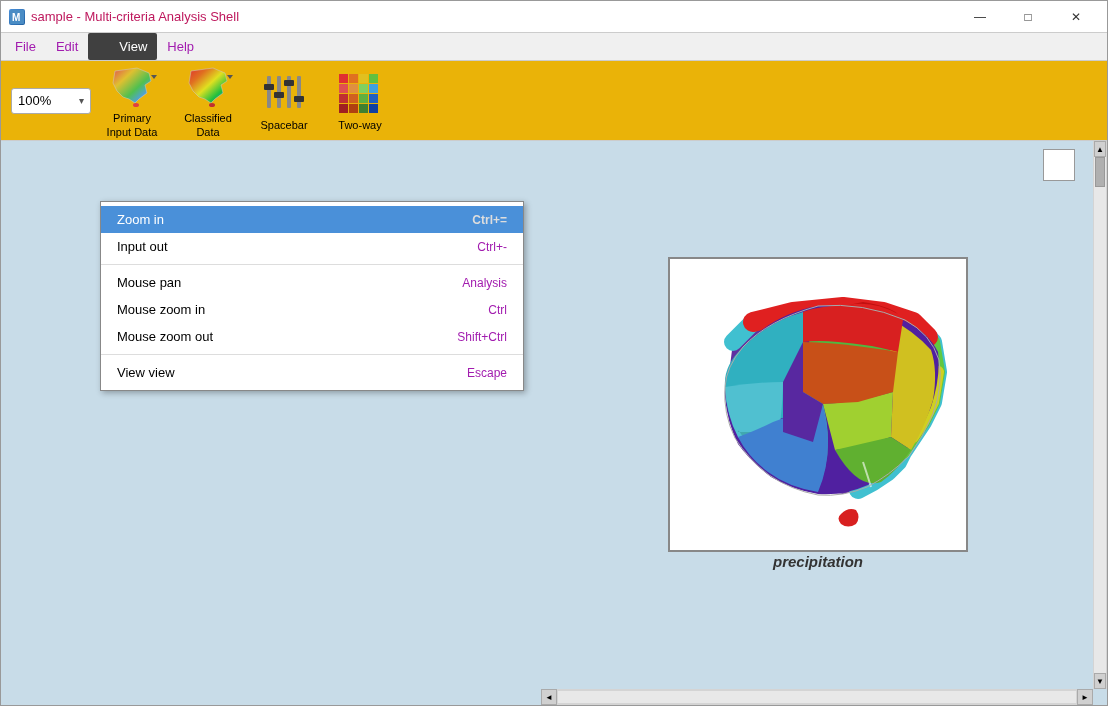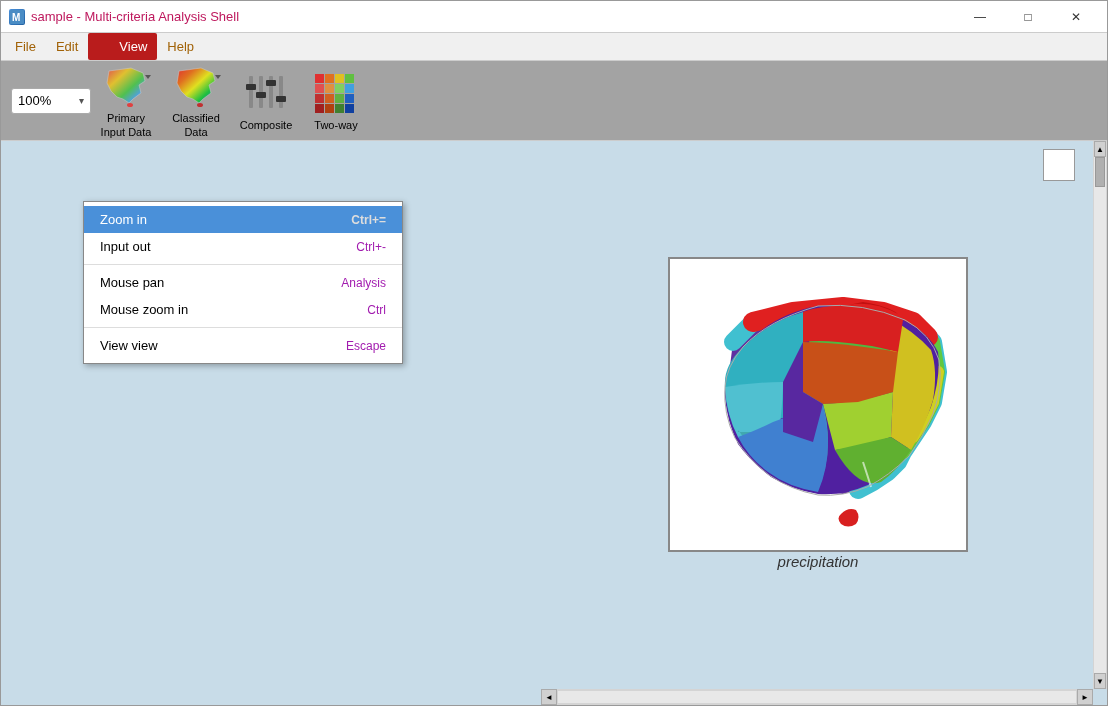--- a/index.html
+++ b/index.html
@@ -67,41 +67,41 @@
       height: 28px;
       display: flex;
       align-items: center;
       border-bottom: 1px solid #ccc;
       padding: 0 4px;
     }
     .menu-item {
       padding: 4px 10px;
       cursor: pointer;
       font-size: 13px;
-      color: #a16207;
+      color: #a21caf;
       border-radius: 2px;
       height: 100%;
       display: flex;
       align-items: center;
     }
     .menu-item.active {
-      background: #b91c1c;
+      background: #404040;
       color: white;
       padding-left: 31px;
     }
 
     
     .toolbar {
-      background: #a3a3a3;
+      background: #eab308;
       border-bottom: 1px solid #ccc;
       height: 80px;
       display: flex;
       align-items: center;
       padding: 0 10px;
-      gap: 0;
+      gap: 6px;
     }
     .zoom-control {
       display: flex;
       align-items: center;
       background: white;
       border: 1px solid #aaa;
       border-radius: 3px;
       height: 26px;
       padding: 0 6px;
       gap: 4px;
@@ -170,31 +170,32 @@
       display: flex;
       align-items: center;
       justify-content: center;
     }
 
     .map-label {
       font-size: 15px;
       color: #333;
       margin-top: 1px;
       font-style: italic;
+      font-weight: bold;
     }
 
     
     .dropdown-menu {
       position: absolute;
       top: 60px;
-      left: 82px;
+      left: 99px;
       background: white;
       border: 1px solid #888;
       box-shadow: 2px 2px 6px rgba(0,0,0,0.3);
-      width: 320px;
+      width: 424px;
       z-index: 100;
       padding: 4px 0;
     }
     .menu-option {
       display: flex;
       justify-content: space-between;
       align-items: center;
       padding: 6px 16px;
       cursor: pointer;
       font-size: 13px;
@@ -397,21 +398,21 @@
           <rect x="18" y="6" width="4" height="32" fill="#888" rx="1"></rect>
           <rect x="28" y="6" width="4" height="32" fill="#888" rx="1"></rect>
           <rect x="38" y="6" width="4" height="32" fill="#888" rx="1"></rect>
 
           <rect x="5" y="14" width="10" height="6" fill="#333" rx="1"></rect>
           <rect x="15" y="22" width="10" height="6" fill="#333" rx="1"></rect>
           <rect x="25" y="10" width="10" height="6" fill="#333" rx="1"></rect>
           <rect x="35" y="26" width="10" height="6" fill="#333" rx="1"></rect>
         </svg>
       </div>
-      <span class="btn-label">Composite</span>
+      <span class="btn-label">Spacebar</span>
     </div>
 
     <div class="toolbar-btn">
       <div class="icon-area">
         <svg width="50" height="44" viewBox="0 0 50 44">
 
           <rect x="4" y="4" width="9" height="9" fill="#e03030"></rect>
           <rect x="14" y="4" width="9" height="9" fill="#e07020"></rect>
           <rect x="24" y="4" width="9" height="9" fill="#e0c020"></rect>
           <rect x="34" y="4" width="9" height="9" fill="#60c040"></rect>
@@ -516,20 +517,24 @@
       </div>
       <div class="menu-separator"></div>
       <div class="menu-option">
         <span>Mouse pan</span>
         <span class="shortcut">Analysis</span>
       </div>
       <div class="menu-option">
         <span>Mouse zoom in</span>
         <span class="shortcut">Ctrl</span>
       </div>
+      <div class="menu-option">
+        <span>Mouse zoom out</span>
+        <span class="shortcut">Shift+Ctrl</span>
+      </div>
       <div class="menu-separator"></div>
       <div class="menu-option">
         <span>View view</span>
         <span class="shortcut">Escape</span>
       </div>
     </div>
 
     <div style="position:absolute;top:108px;left:165px;width:12px;height:18px;pointer-events:none;">
       <svg width="12" height="18" viewBox="0 0 12 18">
         <path d="M2,2 L2,14 L5,11 L7,16 L9,15 L7,10 L11,10 Z" fill="black" stroke="white" stroke-width="0.5"></path>

